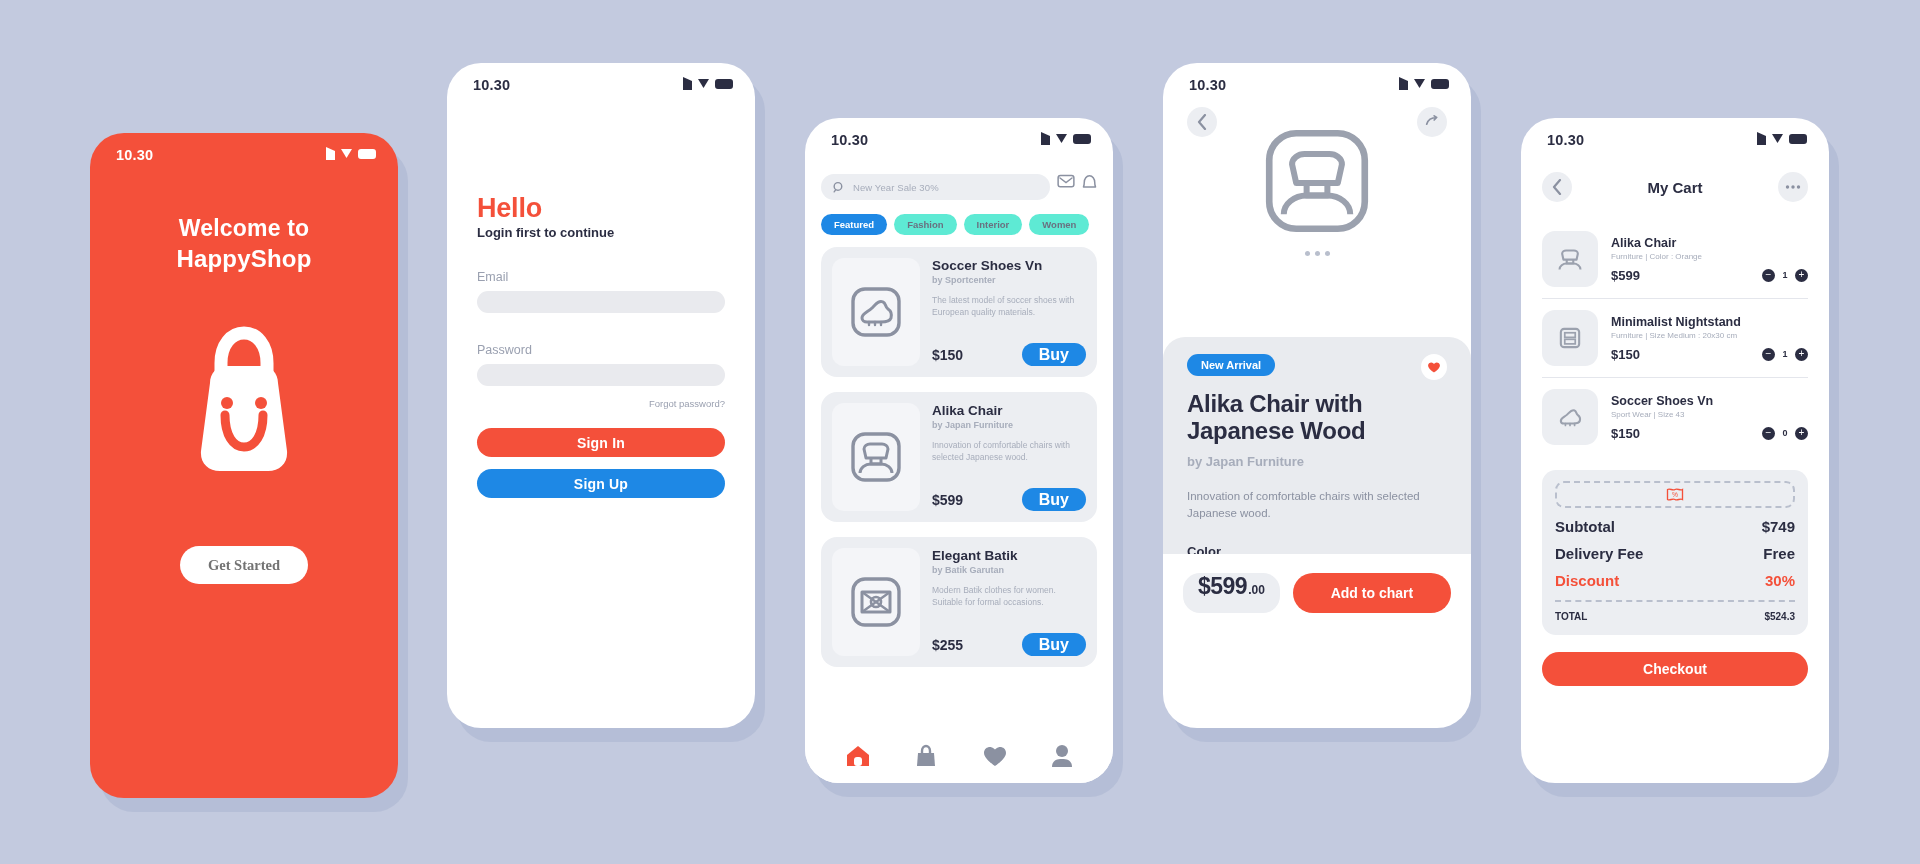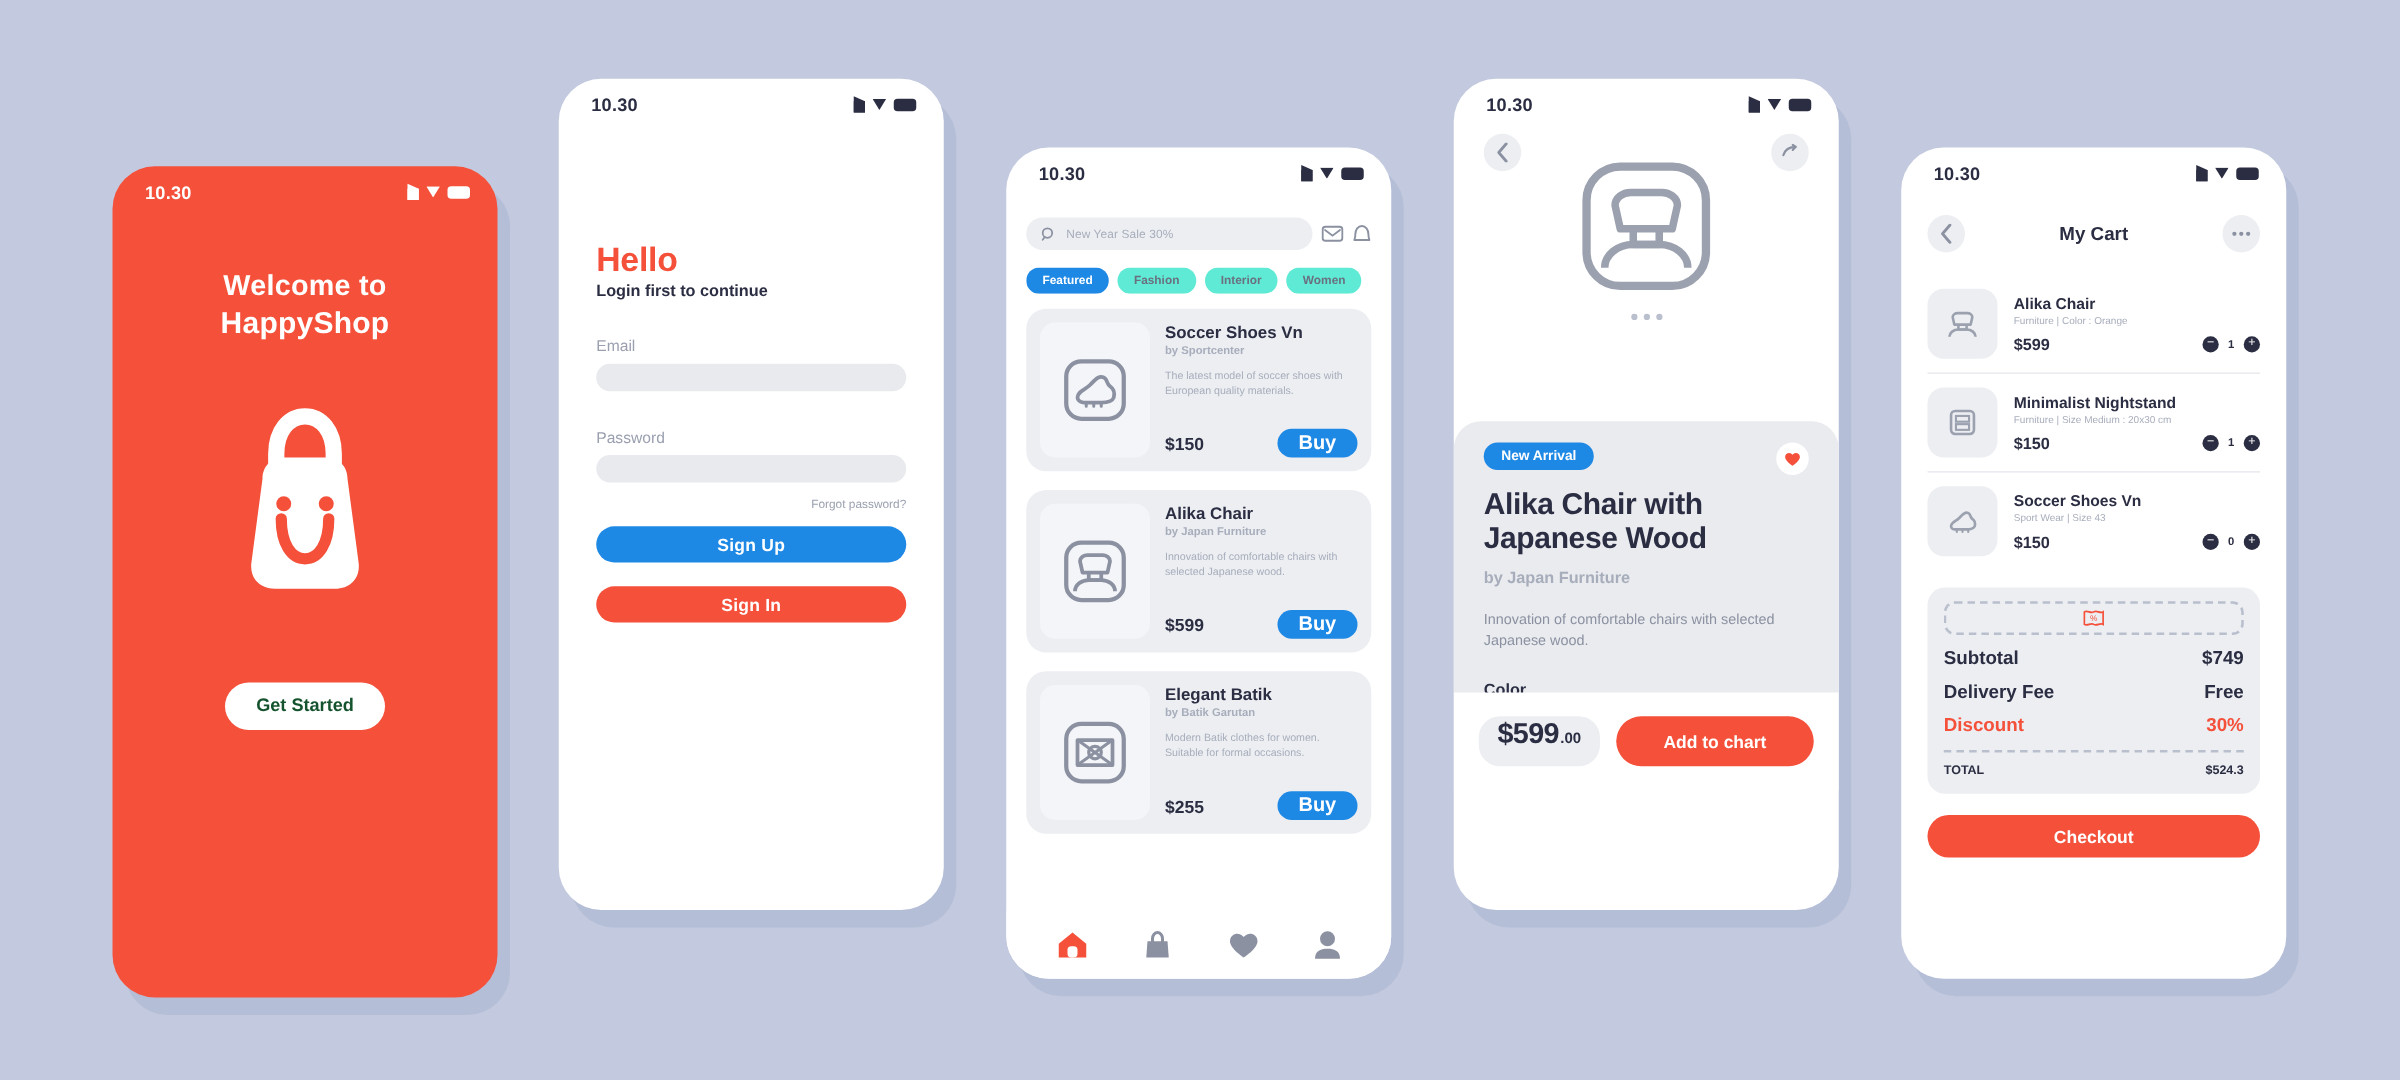--- a/index.html
+++ b/index.html
@@ -42,23 +42,23 @@
   .dark  { color: #2b2d42; }
   .light { color: #ffffff; }
 
   
   .s1 { color: #fff; text-align: center; }
   .s1-title { margin-top: 40px; font-size: 23px; font-weight: 700; letter-spacing: .2px; }
   .s1-brand { font-size: 24px; font-weight: 700; margin-top: 3px; letter-spacing: .2px; }
   .bagwrap { margin-top: 50px; display: flex; justify-content: center; }
   .getstarted {
     margin: 68px auto 0; width: 128px; height: 38px; background: #fff;
-    color: #14532d; border-radius: 20px; font-size: 14.5px; font-weight: 700;
+    color: #737373; border-radius: 20px; font-size: 14.5px; font-weight: 700;
     display: flex; align-items: center; justify-content: center; border: none;
-    font-family: Liberation Sans, sans-serif; cursor: pointer;
+    font-family: Liberation Serif, serif; cursor: pointer;
   }
 
   
   .s2 { padding: 88px 30px 0 30px; }
   .hello { color: #f4503a; font-size: 27px; font-weight: 700; letter-spacing: -.2px; }
   .login-sub { color: #2b2d42; font-size: 13px; font-weight: 600; margin-top: 1px; }
   .fld-label { color: #9aa0b0; font-size: 12.5px; margin-top: 30px; }
   .fld {
     margin-top: 7px; height: 22px; background: #e9eaee; border-radius: 11px;
     border: none; width: 100%; font-family: inherit; font-size: 12px;
@@ -68,21 +68,21 @@
   .btn-pill {
     display: block; width: 100%; height: 29px; border-radius: 15px; border: none;
     color: #fff; font-size: 14px; font-weight: 700; font-family: inherit;
     cursor: pointer; letter-spacing: .2px;
   }
   .btn-signin { background: #f4503a; margin-top: 19px; }
   .btn-signup { background: #1e88e5; margin-top: 12px; }
 
   
   .s3 { padding: 8px 16px 0 16px; }
-  .searchrow { display: flex; align-items: center; gap: 7px; margin-top: 6px; }
+  .searchrow { display: flex; align-items: flex-start; gap: 7px; margin-top: 6px; }
   .searchbox {
     flex: 1; height: 26px; background: #eceef2; border-radius: 13px;
     display: flex; align-items: center; padding: 0 11px; gap: 8px;
   }
   .search-ph { color: #a7adbb; font-size: 9.5px; letter-spacing: .1px; }
   .chips { display: flex; gap: 7px; margin-top: 14px; overflow: hidden; }
   .chip {
     height: 21px; border-radius: 11px; background: #5eead4; color: #6a7080;
     font-size: 9.5px; font-weight: 700; display: flex; align-items: center;
     padding: 0 13px; white-space: nowrap; border: none; font-family: inherit;
@@ -252,22 +252,22 @@
       </span>
     </div>
     <div class="s2">
       <div class="hello">Hello</div>
       <div class="login-sub">Login first to continue</div>
       <div class="fld-label">Email</div>
       <input class="fld" value="" placeholder="" style="">
       <div class="fld-label">Password</div>
       <input class="fld" type="password" value="" placeholder="" style="">
       <div class="forgot">Forgot password?</div>
+      <button class="btn-pill btn-signin">Sign In</button>
       <button class="btn-pill btn-signup">Sign Up</button>
-      <button class="btn-pill btn-signin">Sign In</button>
     </div>
   </div>
 
   <div class="phone ph3">
     <div class="statusbar dark">
       <span class="st-time">10.30</span>
       <span class="st-icons">
         <span class="sig"></span>
         <span class="wifi"></span>
         <span class="batt"></span>

